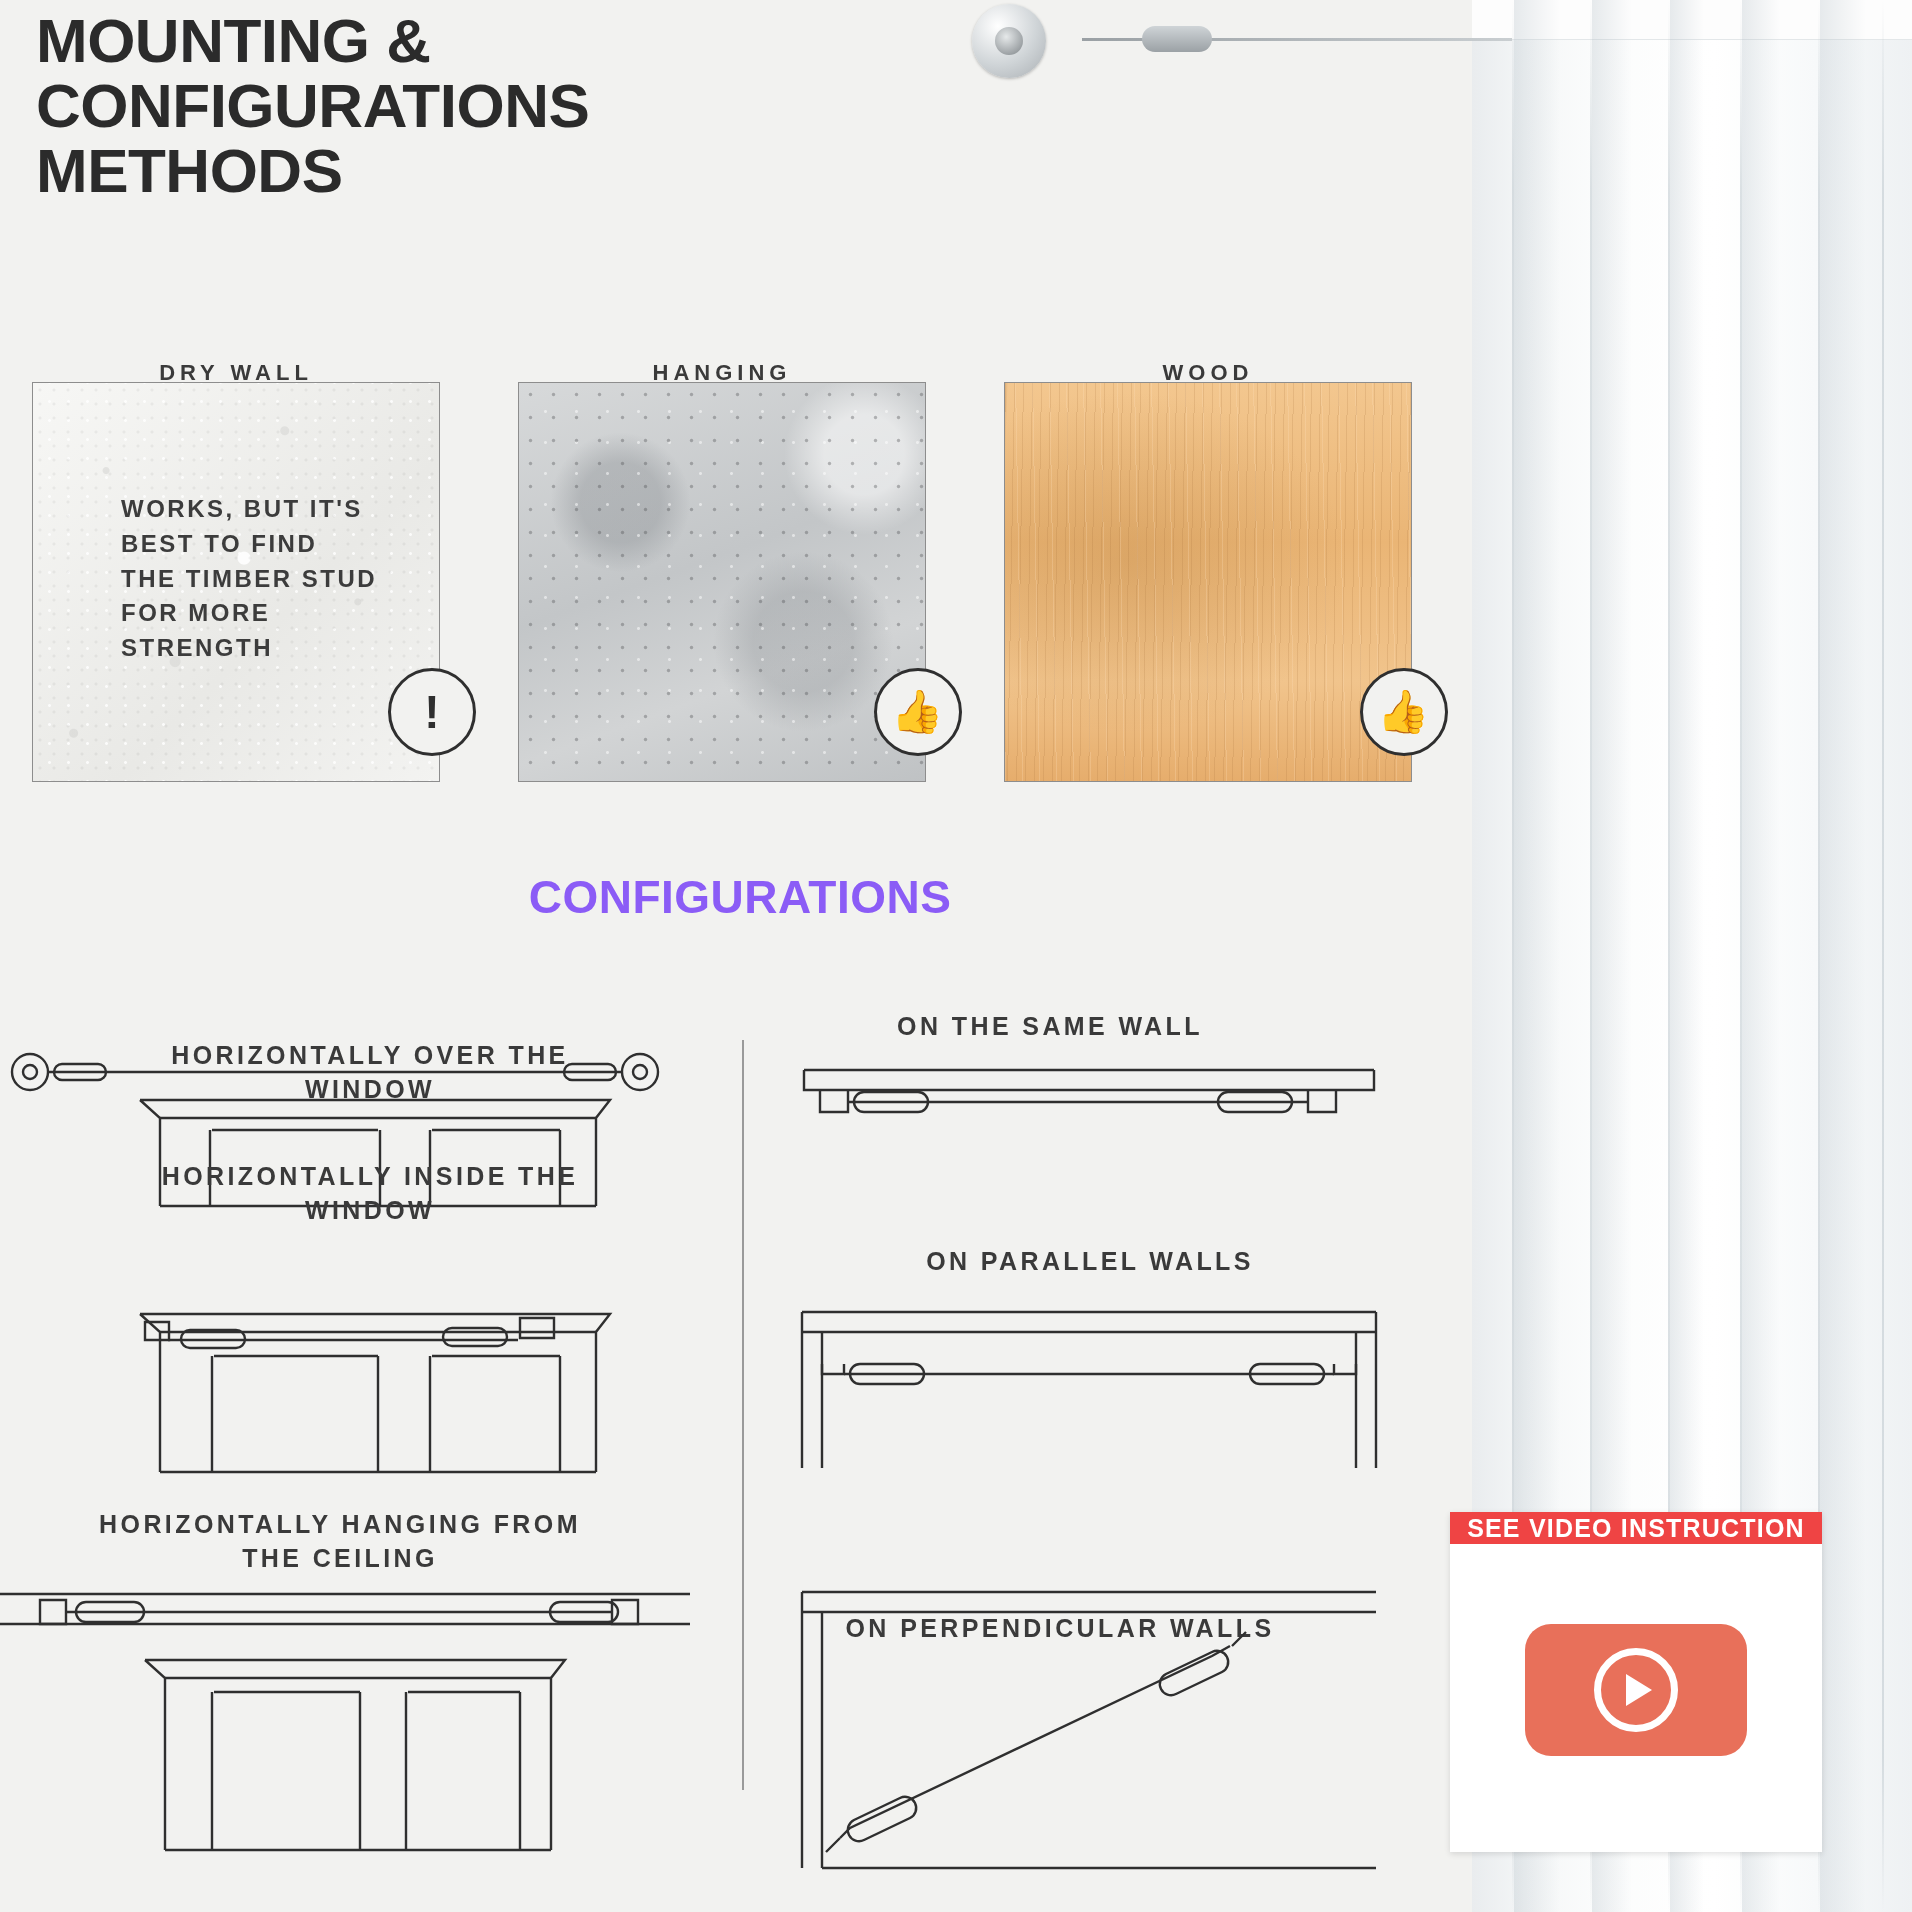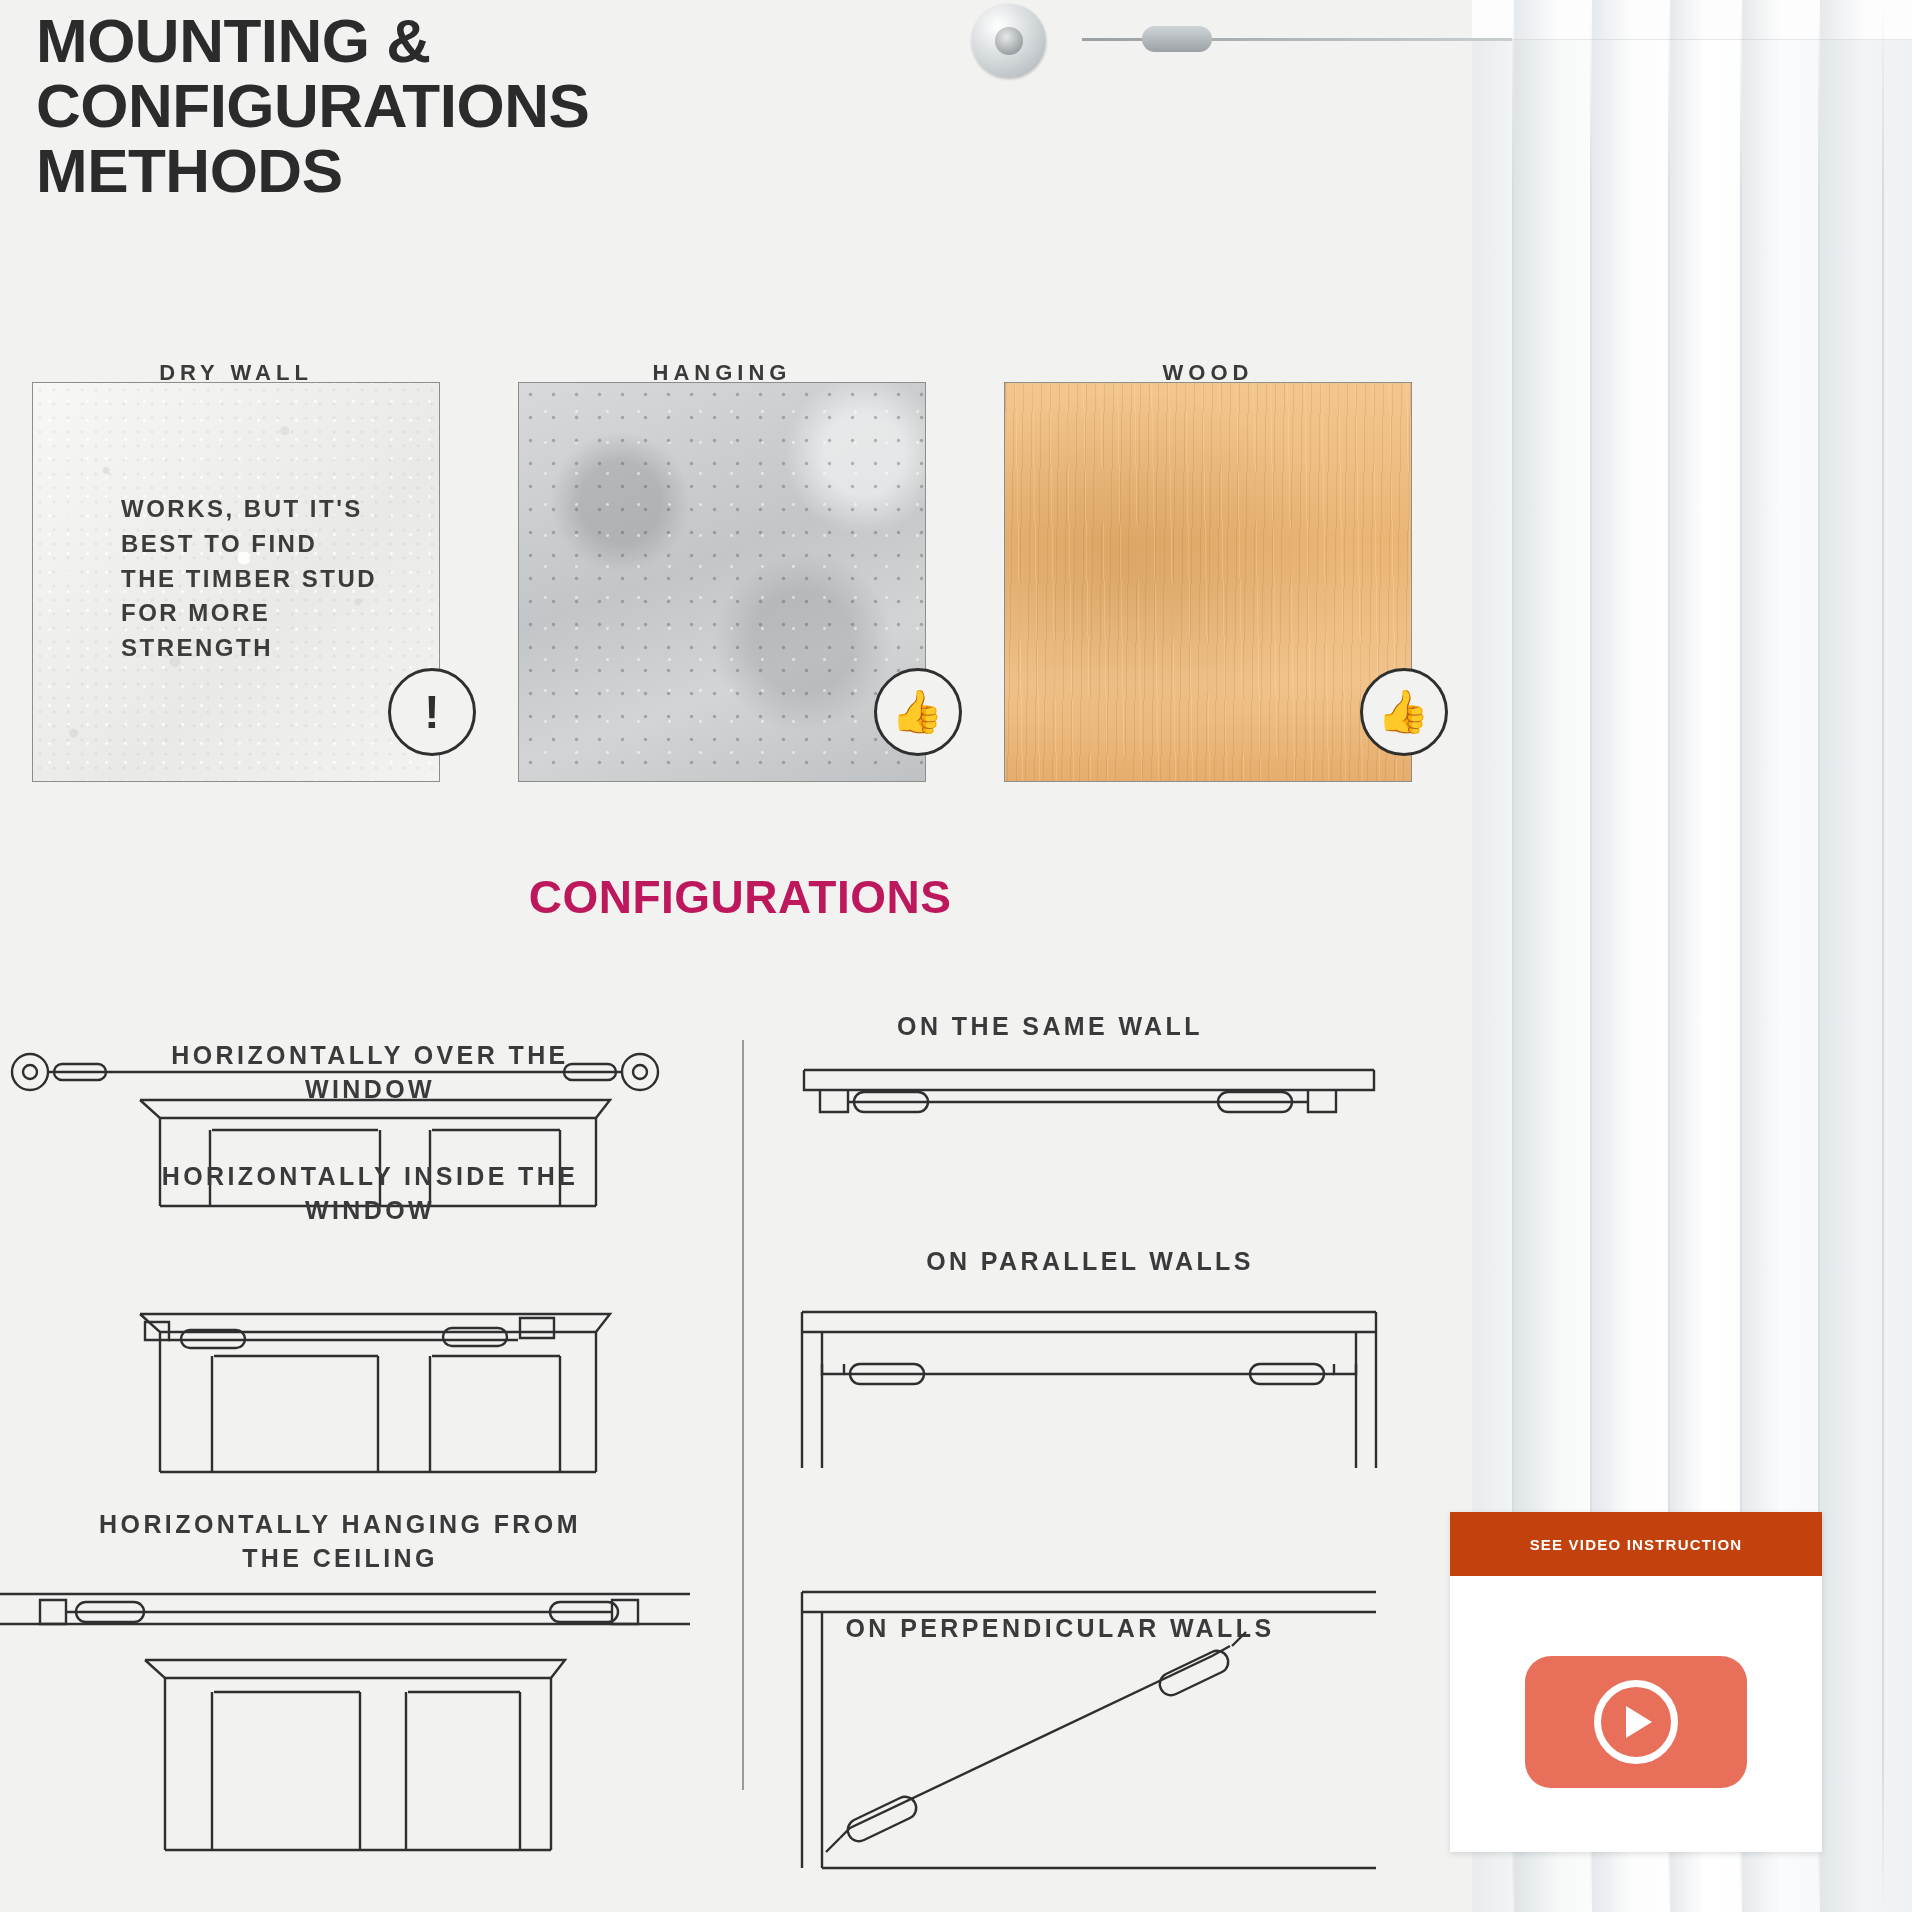--- a/index.html
+++ b/index.html
@@ -55,21 +55,21 @@
 
   
   #title {
     position:absolute; left:36px; top:8px; width:820px;
     font-size:62px; font-weight:bold; line-height:1.05;
     letter-spacing:-0.5px; color:#2b2b2b; text-transform:uppercase;
   }
   #configs-title {
     position:absolute; left:440px; top:870px; width:600px;
     text-align:center; font-size:46px; font-weight:bold; letter-spacing:0.5px;
-    color:#be185d; text-transform:uppercase;
+    color:#8b5cf6; text-transform:uppercase;
   }
 
   
   .mat-label {
     position:absolute; width:420px; text-align:center;
     font-size:22px; font-weight:bold; letter-spacing:5px; color:#3a3a3a;margin-top:20px;
   }
   .swatch {
     position:absolute; width:408px; height:400px;
     border:1px solid #8d8d8d; overflow:hidden;
@@ -145,23 +145,23 @@
     position:absolute; left:742px; top:1040px; width:2px; height:750px;
     background:#9a9a9a;
   }
 
   
   #video-card {
     position:absolute; left:1450px; top:1512px; width:372px; height:340px;
     background:#ffffff; box-shadow:0 2px 6px rgba(0,0,0,.12);
   }
   #video-header {
-    height:64px; background:#c2410c; color:#fff;
+    height:32px; background:#ef4444; color:#fff;
     display:flex; align-items:center; justify-content:center;
-    font-size:15px; font-weight:bold; letter-spacing:1.2px;
+    font-size:25px; font-weight:bold; letter-spacing:1.2px;
   }
   #video-body { height:292px; display:flex; align-items:center; justify-content:center; }
   #play-btn {
     width:222px; height:132px; background:#e8705a; border-radius:26px;
     display:flex; align-items:center; justify-content:center;
   }
   #play-ring {
     width:84px; height:84px; border-radius:50%; border:7px solid #fff;
     display:flex; align-items:center; justify-content:center;
   }

